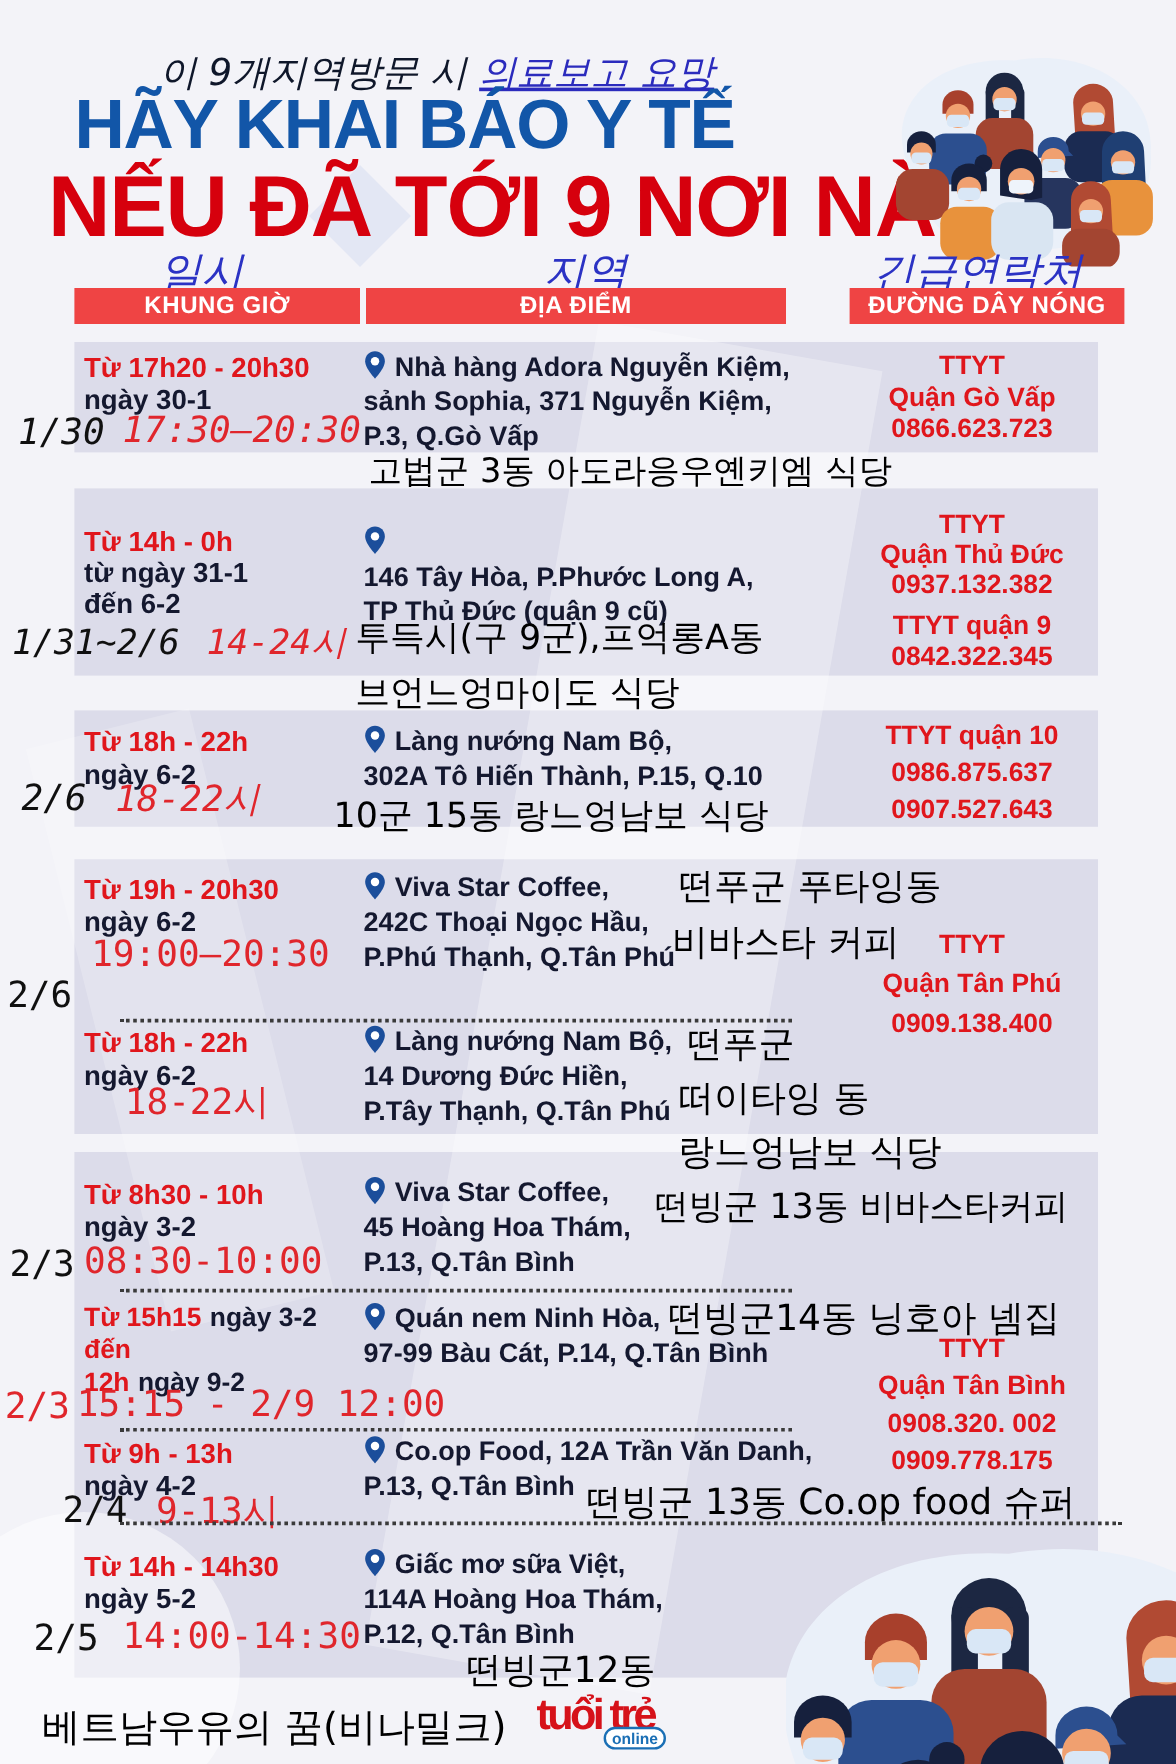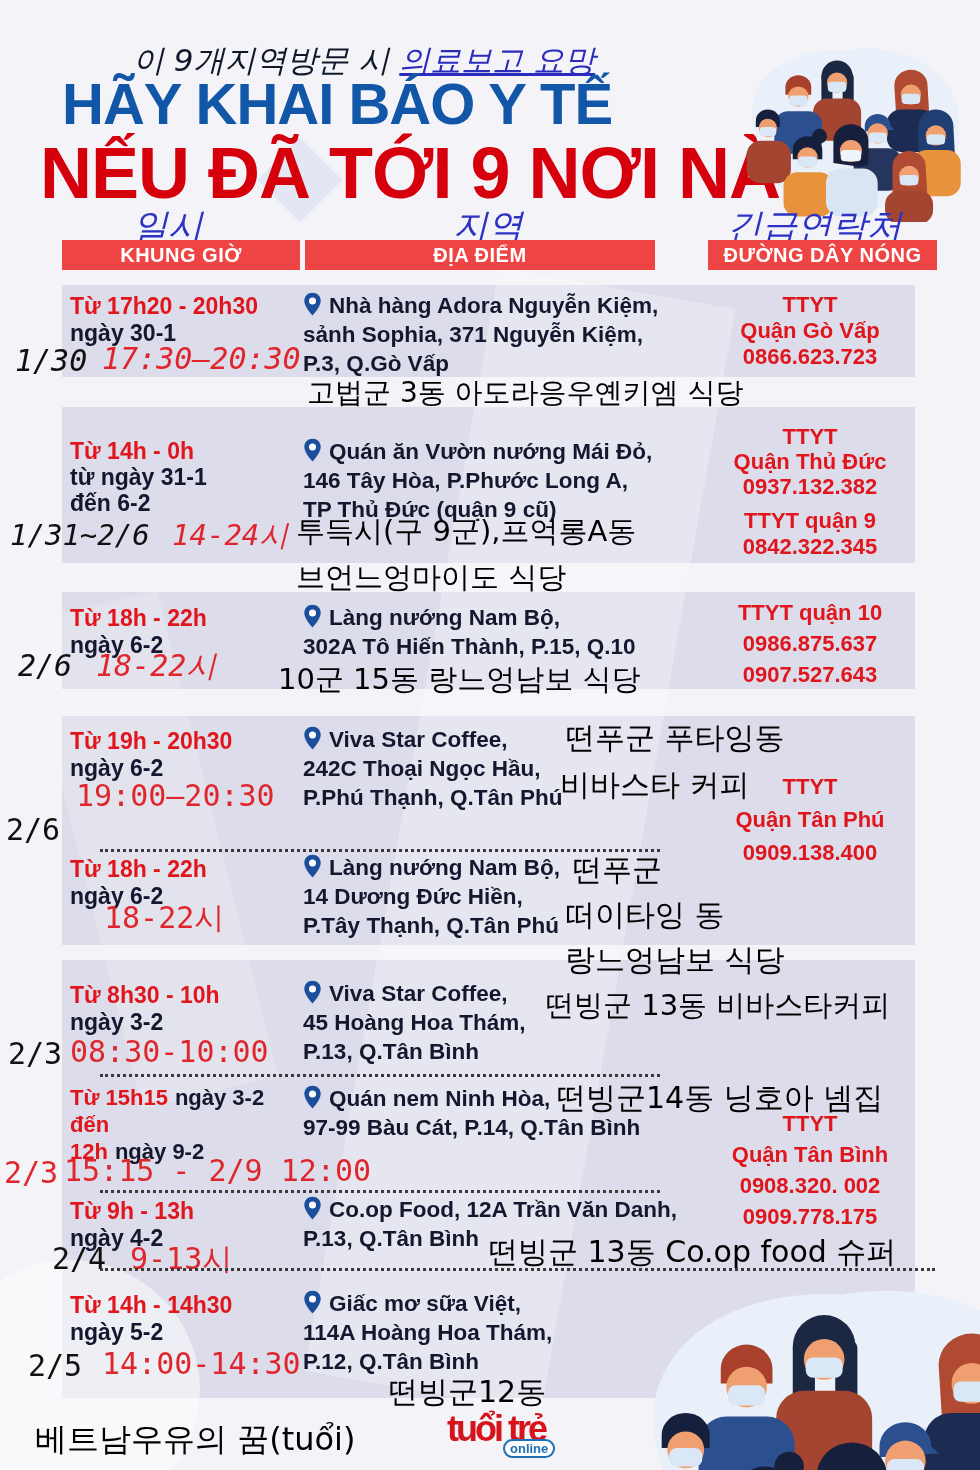--- a/index.html
+++ b/index.html
@@ -160,21 +160,21 @@
     <div class="tred">Từ 14h - 0h</div>
     <div class="tdark">từ ngày 31-1</div>
     <div class="tdark">đến 6-2</div>
   </div>
   <div class="abs note note-black ital" style="left:10px;top:518px;font-size:29px;">1/31~2/6</div>
   <div class="abs note note-red ital" style="left:172px;top:516px;font-size:29px;">14-24시</div>
   <div class="abs loc" style="top:437px;">
     <div><span class="pin"><svg viewBox="0 0 24 32" width="19" height="25">
             <path d="M12,1 C6,1 1.5,5.5 1.5,11.5 C1.5,19 12,30 12,30 C12,30 22.5,19 22.5,11.5 C22.5,5.5 18,1 12,1 Z" fill="#1b4e9b"></path>
             <circle cx="12" cy="11.5" r="4.5" fill="#fff"></circle>
-          </svg></span><span>Quán ăn Vườn nướng Mái Đỏ,</span></div>
+          </svg></span></div>
     <div>146 Tây Hòa, P.Phước Long A,</div>
     <div>TP Thủ Đức (quận 9 cũ)</div>
   </div>
   <div class="abs kor" style="left:296px;top:512px;font-size:29px;">투득시(구 9군),프억롱A동</div>
   <div class="abs kor" style="left:296px;top:558px;font-size:29px;">브언느엉마이도 식당</div>
   <div class="abs hot" style="top:424px;line-height:25px;">
     <div>TTYT</div>
     <div>Quận Thủ Đức</div>
     <div>0937.132.382</div>
   </div>
@@ -318,19 +318,19 @@
     <div>P.12, Q.Tân Bình</div>
   </div>
   <div class="abs kor" style="left:388px;top:1372px;font-size:30px;">떤빙군12동</div>
 
   <div class="crowd-box" style="left:655px;top:1262px;width:325px;height:208px;">
     <svg width="480" height="388" style="margin-left:-45px;margin-top:-8px;">
         <use href="#crowd"></use>
       </svg>
   </div>
 
-  <div class="abs footer-kor" style="left:35px;top:1418px;">베트남우유의 꿈(tuổi)</div>
+  <div class="abs footer-kor" style="left:35px;top:1418px;">베트남우유의 꿈(비나밀크)</div>
   <div class="abs" style="left:447px;top:1408px;width:160px;height:60px;">
     <span class="logo-main">tuổi trẻ</span>
     <span class="logo-sub">online</span>
   </div>
 
 </div>
 
 </body></html>

